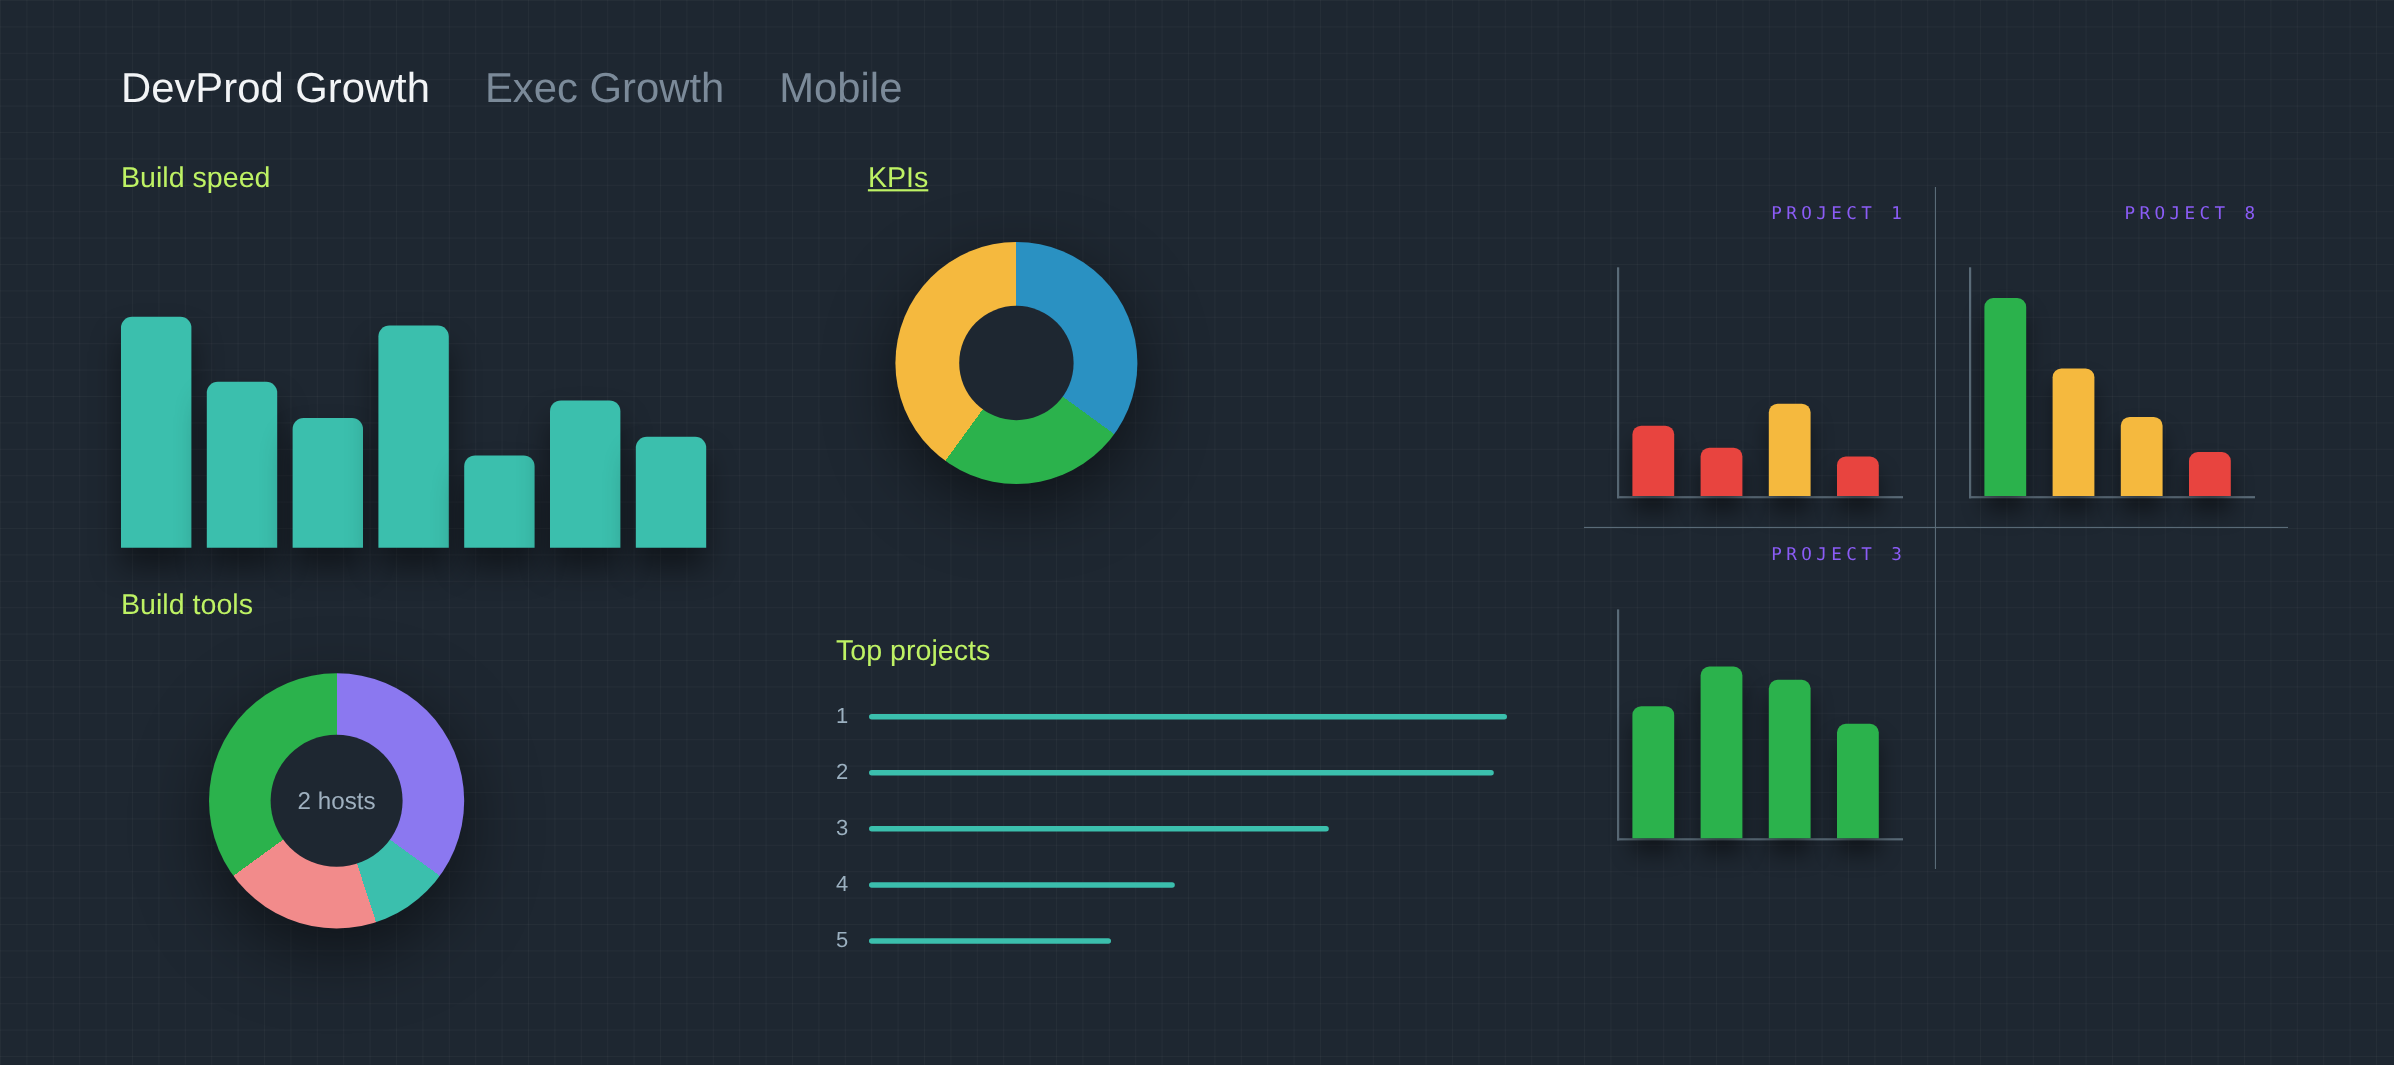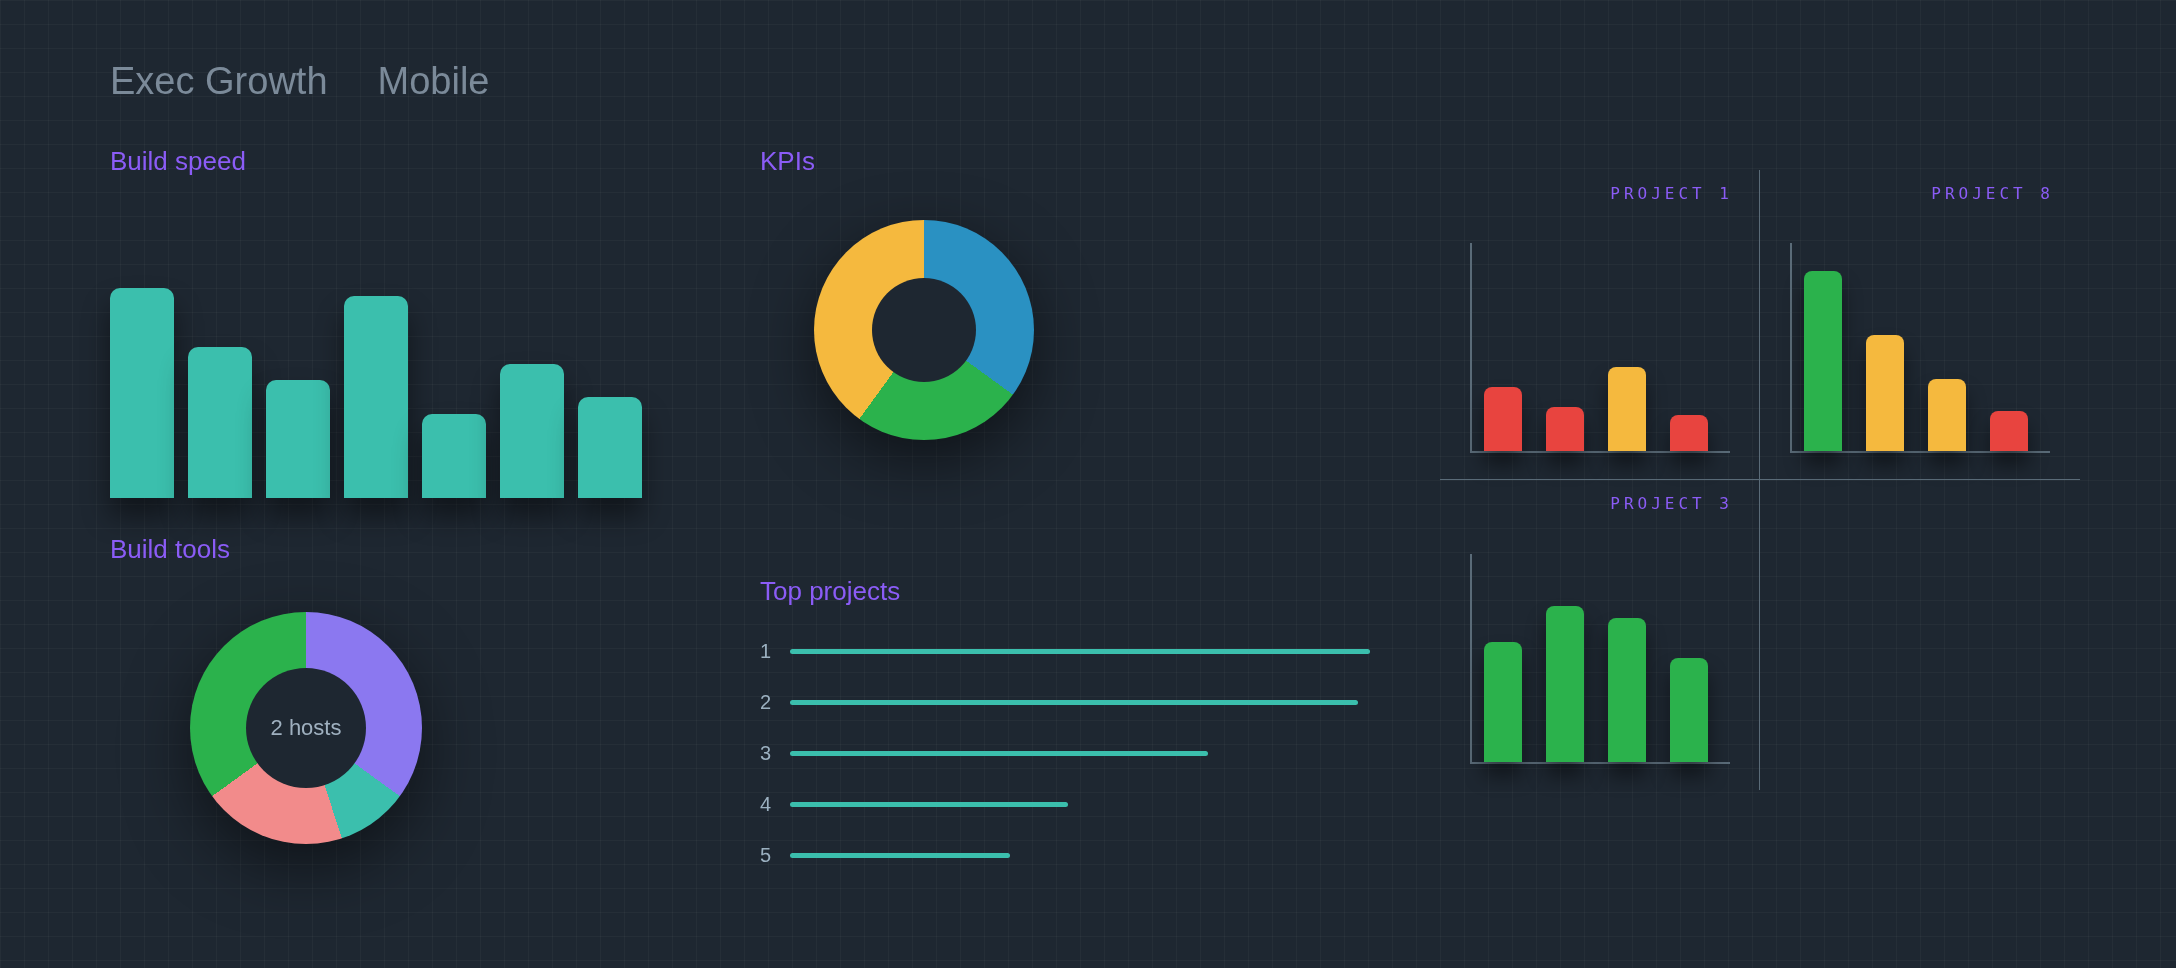--- a/index.html
+++ b/index.html
@@ -23,21 +23,21 @@
     display: flex;
     gap: 50px;
     font-size: 38px;
     font-weight: 400;
   }
   .tab { color: #7b8a99; cursor: pointer; }
   .tab.active { color: #f2f4f6; font-weight: 500; }
 
   .section-title {
     font-size: 26px;
-    color: #8b5cf6;
+    color: #bef264;
     font-weight: 400;
   }
 
   
   .build-speed-title { position: absolute; left: 110px; top: 146px; }
   .build-speed-chart {
     position: absolute;
     left: 110px;
     top: 288px;
     width: 540px;
@@ -47,21 +47,21 @@
     gap: 14px;
   }
   .bs-bar {
     width: 64px;
     background: #3bbfad;
     border-radius: 10px 10px 0 0;
     box-shadow: 0 18px 28px rgba(0,0,0,0.45);
   }
 
   
-  .kpis-title { position: absolute; left: 760px; top: 146px; }
+  .kpis-title { position: absolute; left: 789px; top: 146px; text-decoration: underline; }
   .kpi-donut {
     position: absolute;
     left: 814px;
     top: 220px;
     width: 220px;
     height: 220px;
     border-radius: 50%;
     filter: drop-shadow(0 20px 30px rgba(0,0,0,0.5));
   }
   .kpi-donut::after {
@@ -177,20 +177,21 @@
   .pbar {
     width: 38px;
     border-radius: 8px 8px 0 0;
     box-shadow: 0 14px 20px rgba(0,0,0,0.45);
   }
 </style>
 </head>
 <body>
 
 <div class="tabs">
+  <div class="tab active">DevProd Growth</div>
   <div class="tab">Exec Growth</div>
   <div class="tab">Mobile</div>
 </div>
 
 <div class="section-title build-speed-title">Build speed</div>
 <div class="build-speed-chart" id="build-speed-chart">
     <div class="bs-bar" style="height: 210px;"></div>
     <div class="bs-bar" style="height: 151.2px;"></div>
     <div class="bs-bar" style="height: 117.6px;"></div>
     <div class="bs-bar" style="height: 201.6px;"></div>

